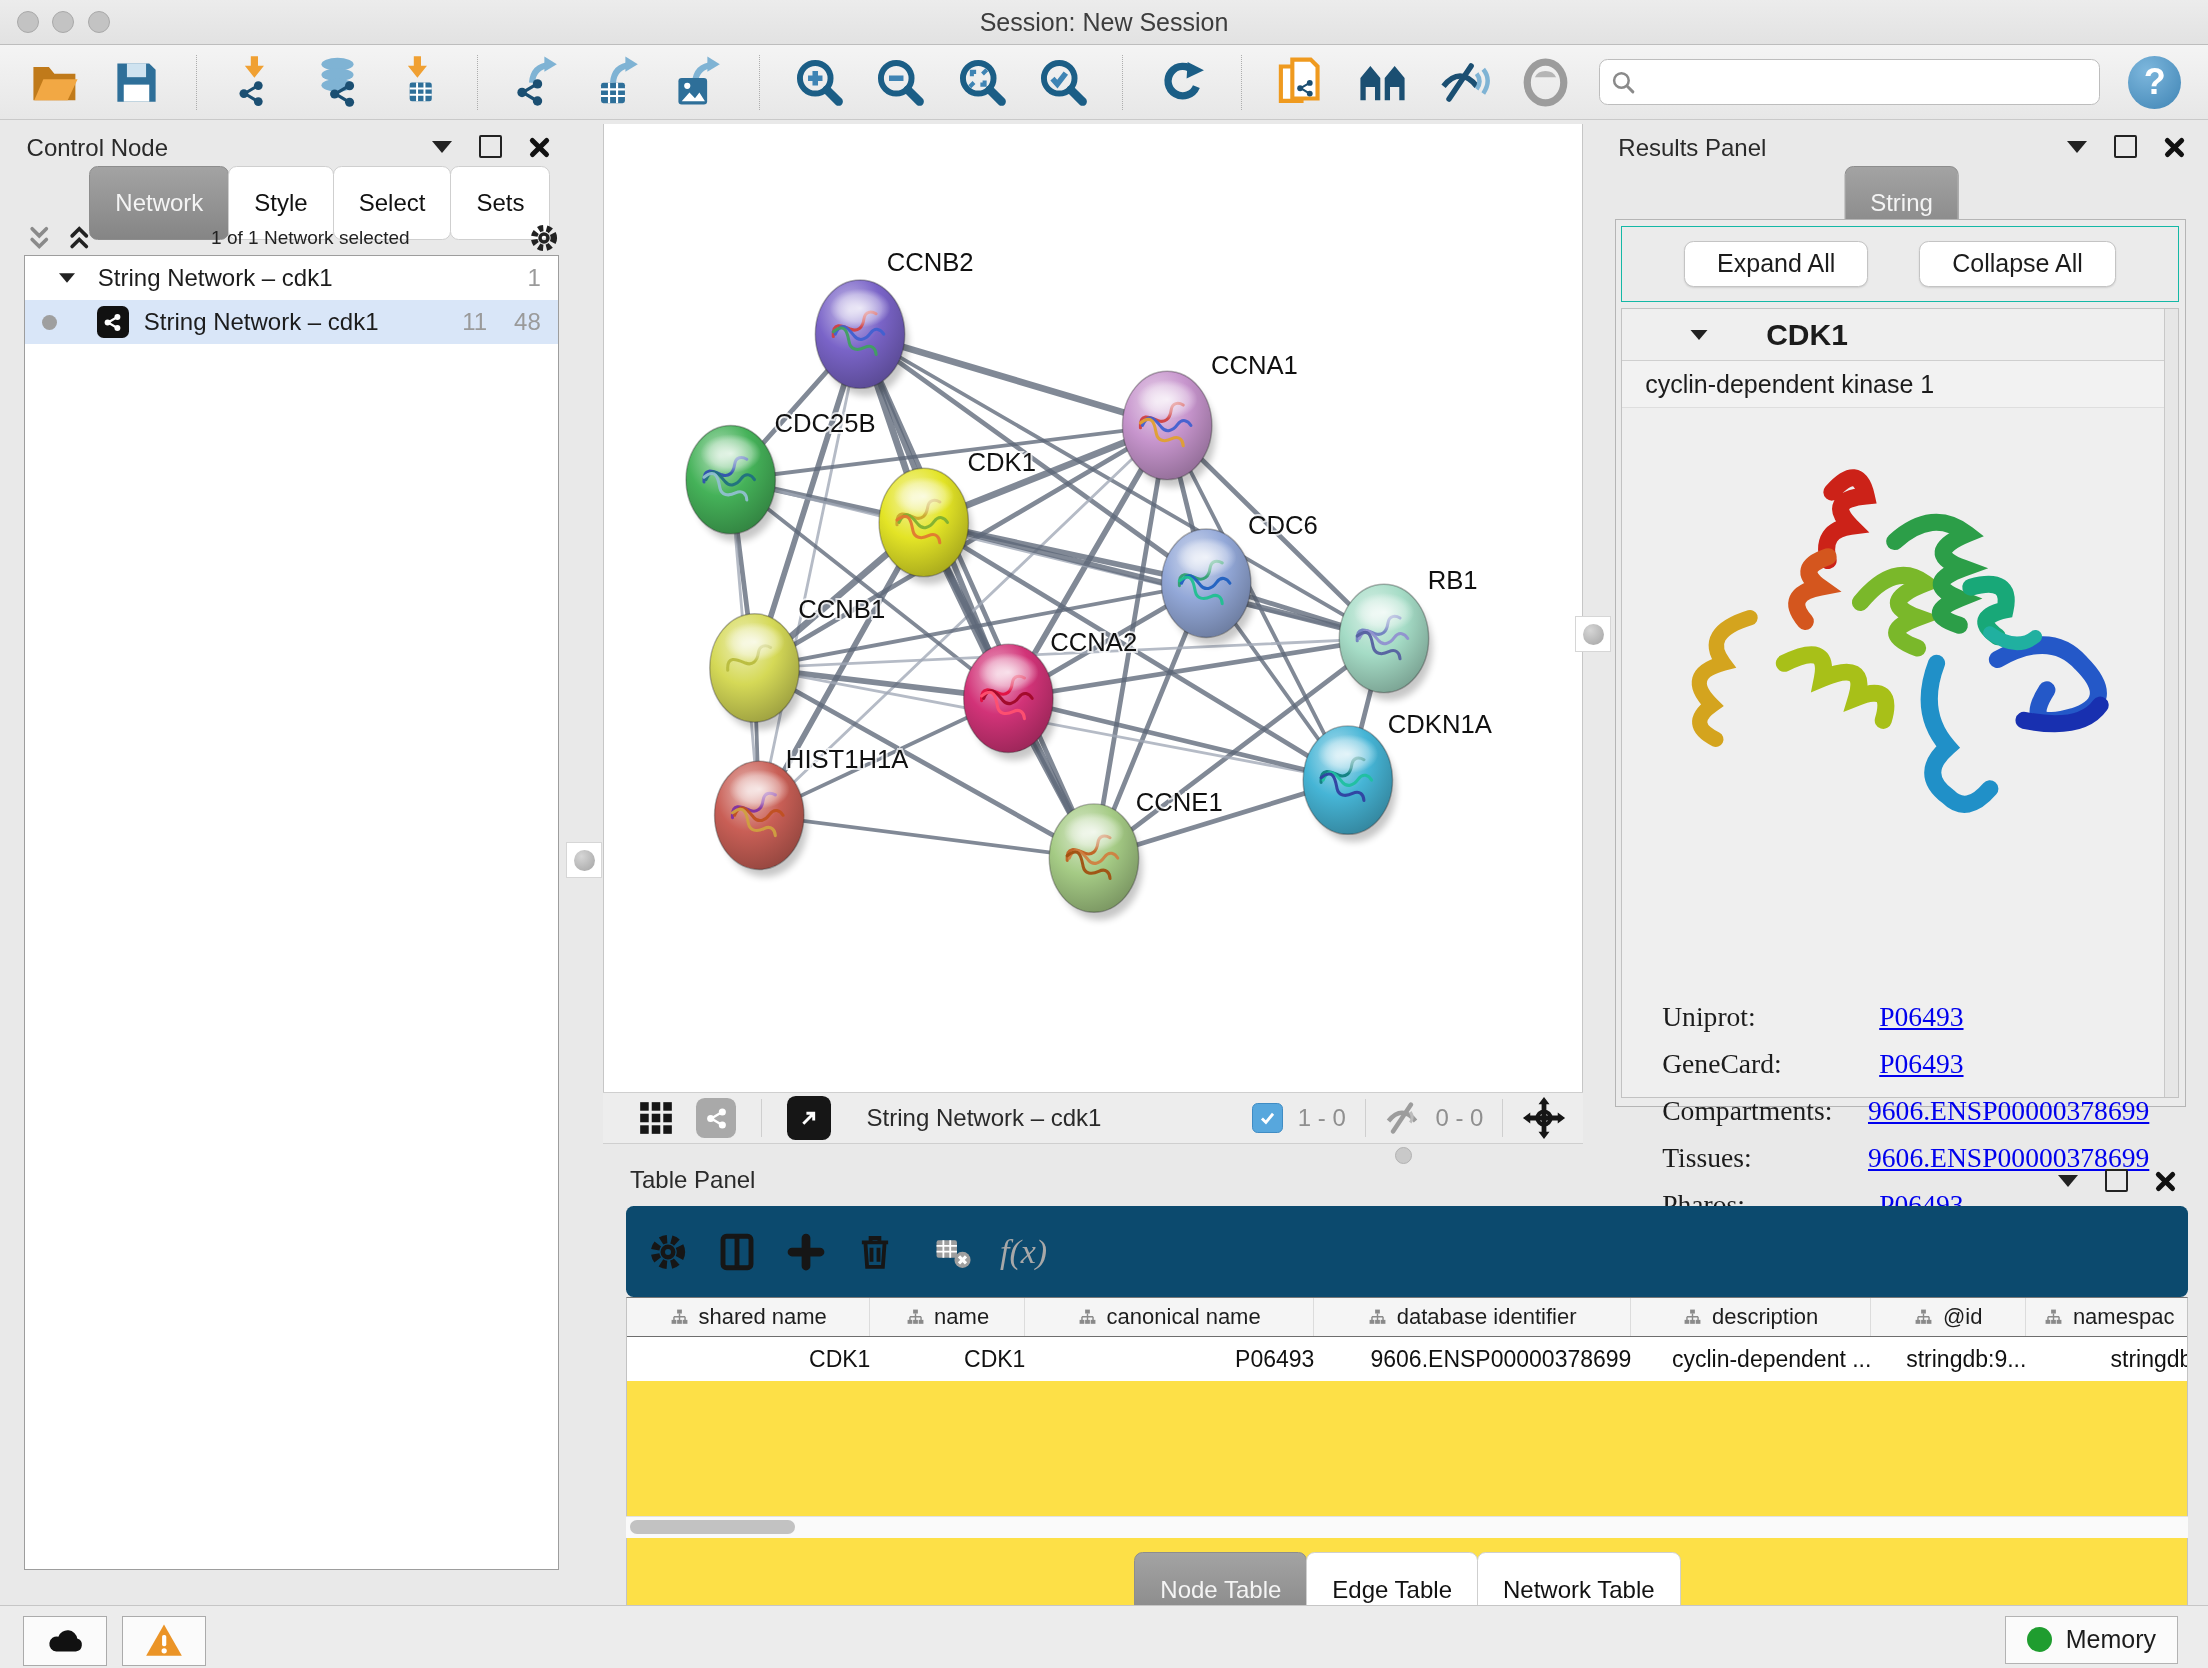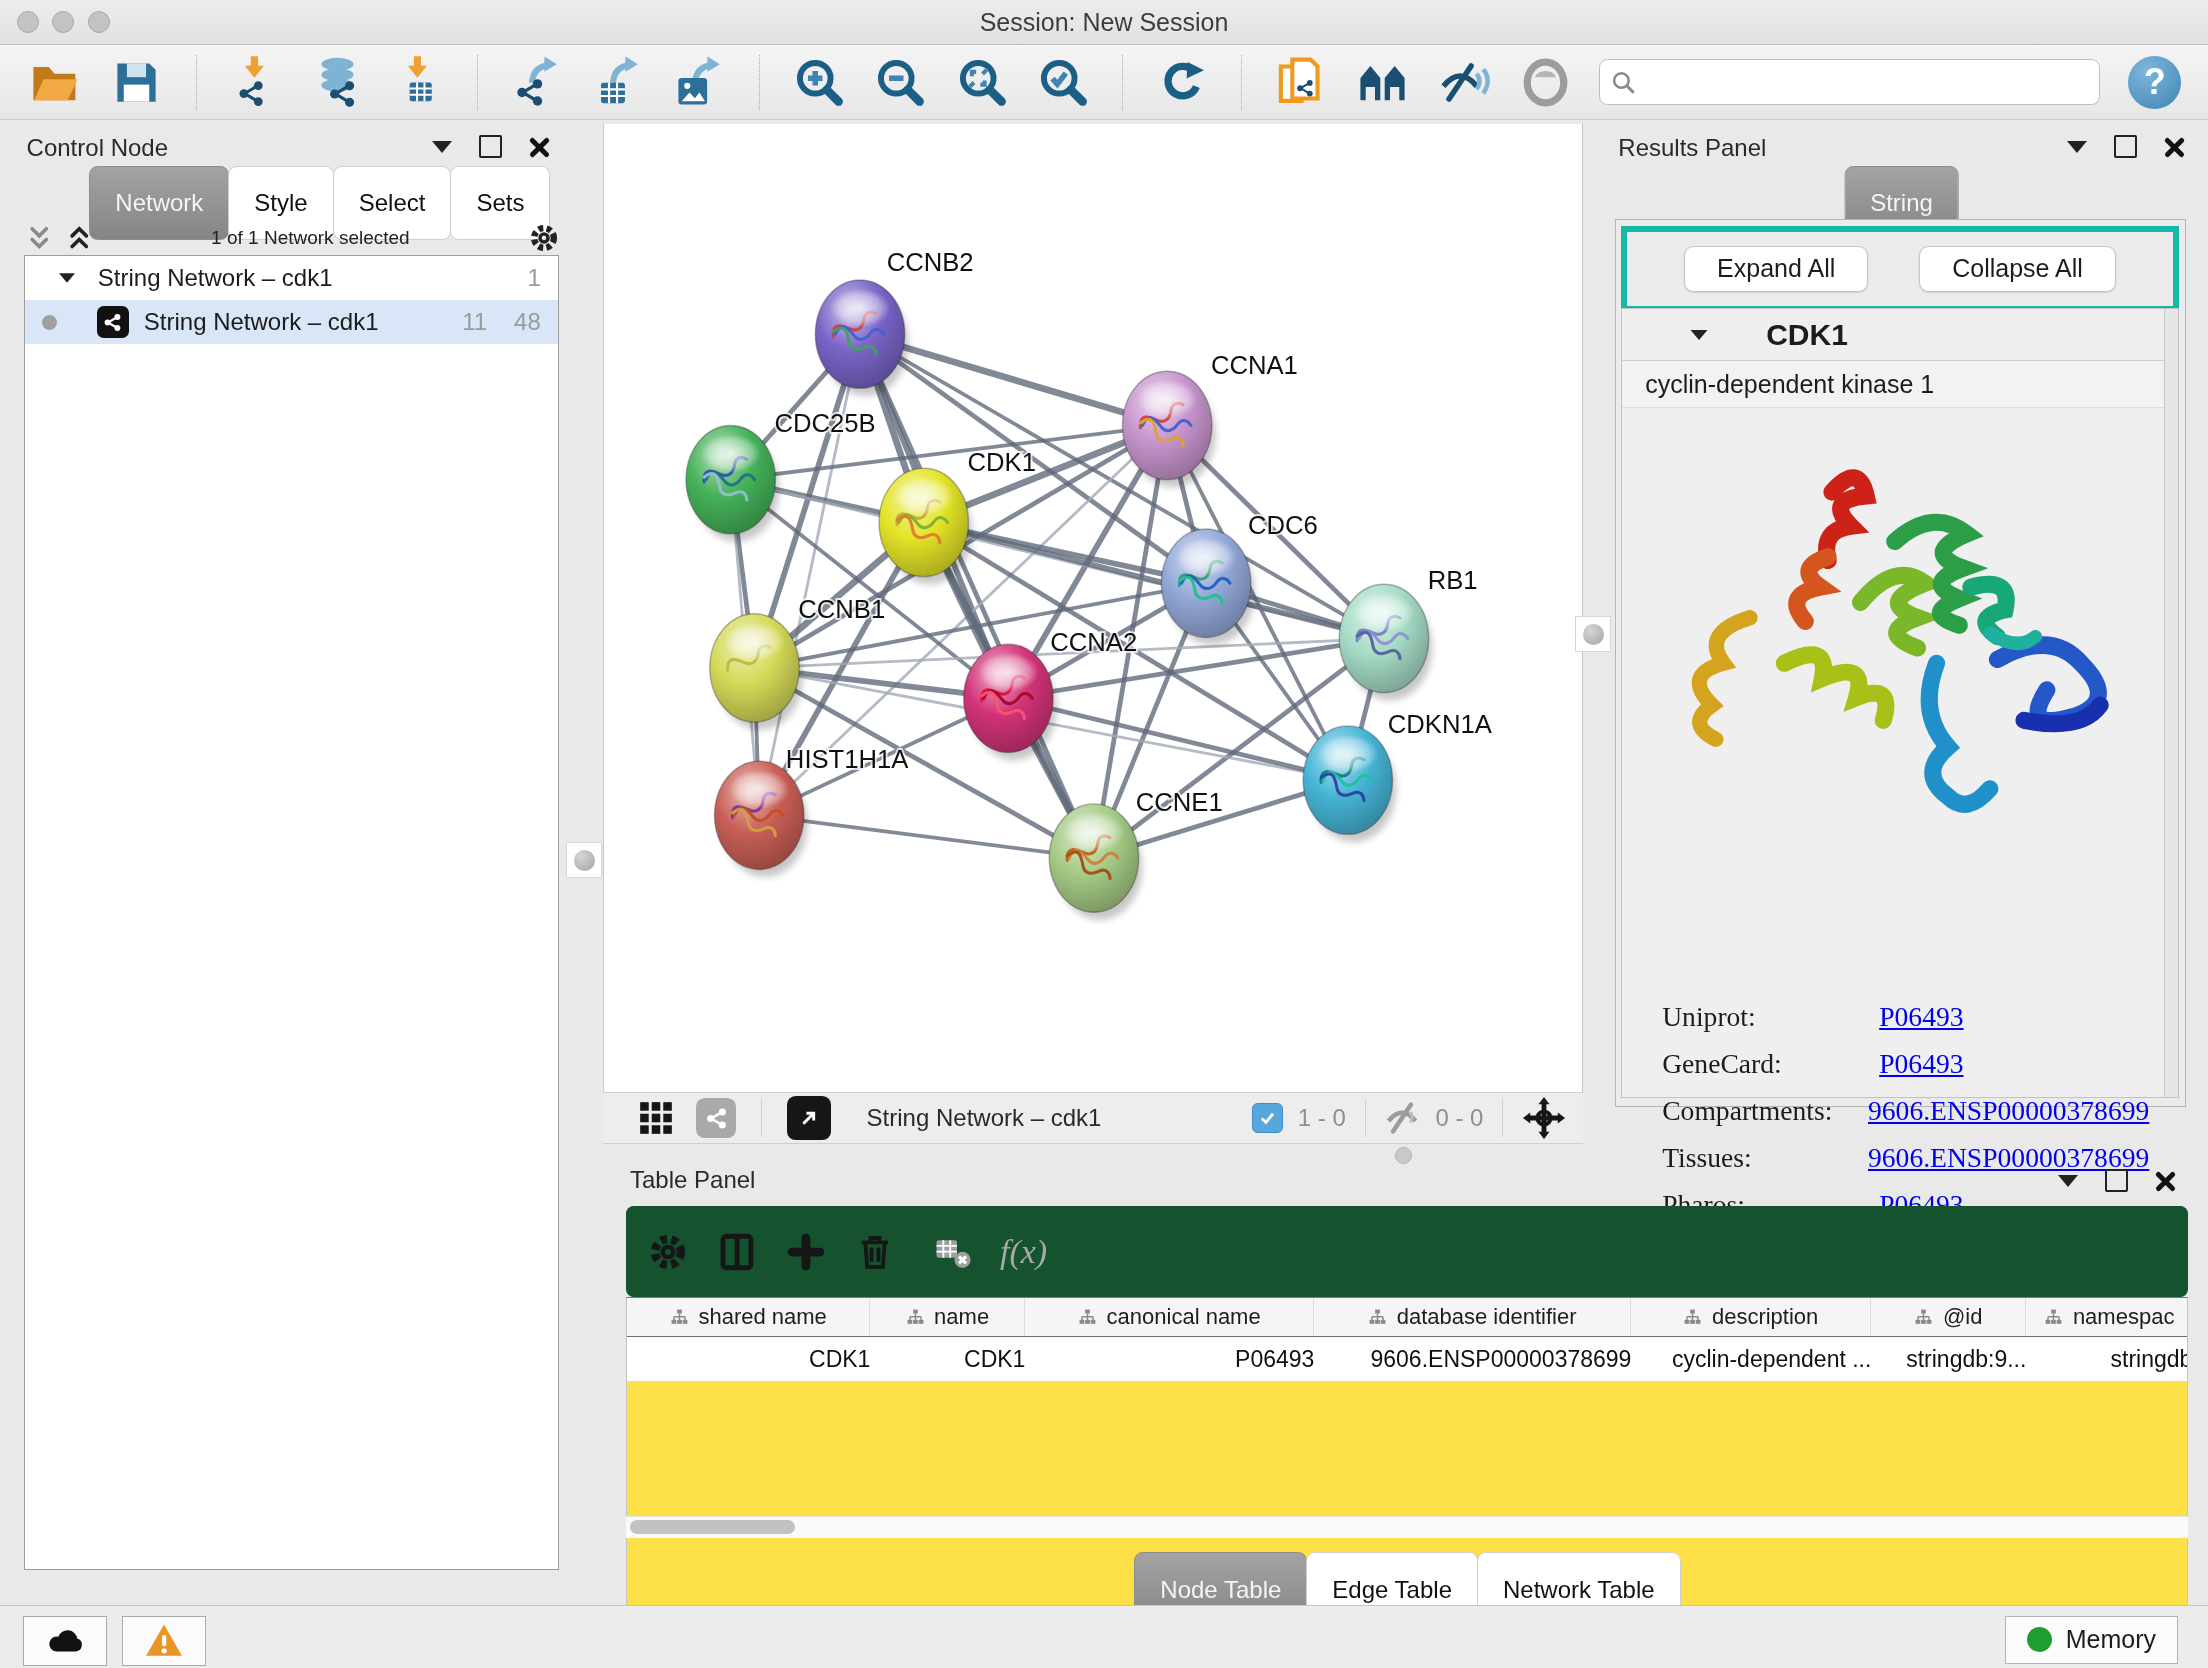--- a/index.html
+++ b/index.html
@@ -83,21 +83,21 @@
 
   .nlabel{font-family:"Liberation Sans",sans-serif;font-size:27px;font-weight:500;fill:#101010;
     paint-order:stroke;stroke:#ffffff;stroke-width:4px;stroke-opacity:.75;}
 
   
   .rpanel{position:absolute;left:1605px;top:124px;width:593px;height:1474px;}
   .rpanel .ptitle{position:absolute;left:13.3px;top:9.5px;}
   .rp-tab{position:absolute;left:50%;transform:translateX(-50%);top:42px;}
   .rp-outer{position:absolute;left:9.5px;top:95px;width:571px;height:888px;background:#ebebeb;
     border:1px solid #b5b5b5;box-sizing:border-box;}
-  .rp-btnbox{position:absolute;left:5.7px;top:5.7px;right:5.7px;height:74px;border:6px solid #14b8a6;
+  .rp-btnbox{position:absolute;left:5.7px;top:5.7px;right:5.7px;height:74px;border:1px solid #14b8a6;
     display:flex;align-items:center;justify-content:center;gap:51px;}
   .rbtn{height:44px;padding:0 32px;background:#fff;border:1px solid #c4c4c4;border-radius:9.5px;
     font-size:25px;display:flex;align-items:center;box-shadow:0 1px 1.9px rgba(0,0,0,.12);}
   .rp-section{position:absolute;left:5.7px;top:88px;right:5.7px;bottom:7.6px;border:1px solid #c2c2c2;
     background:#efefef;}
   .rp-scroll{position:absolute;top:0;bottom:0;right:0;width:13.3px;background:#e6e6e6;
     border-left:1px solid #c8c8c8;}
   .rp-genehdr{height:51px;display:flex;align-items:center;gap:57px;padding-left:67px;
     border-bottom:1px solid #cfcfcf;}
   .rp-genehdr .sym{font-size:30px;font-weight:bold;}
@@ -106,21 +106,21 @@
   .crosslinks{position:absolute;left:23px;top:692px;right:28.5px;
     font-family:"Liberation Serif",serif;}
   .crosslinks .hd{font-size:29.5px;font-weight:bold;margin-bottom:13.3px;}
   .clrow{display:flex;margin-bottom:15px;font-size:27.6px;}
   .clrow .lbl{width:217px;padding-left:17px;}
   .clrow a{color:#0000ee;text-decoration:underline;}
 
   
   .tpanel{position:absolute;left:615px;top:1158px;width:1584px;height:441px;}
   .tpanel .ptitle{position:absolute;left:15px;top:7.6px;}
-  .tp-toolbar{position:absolute;left:11.4px;top:48px;right:11.4px;height:91px;background:#14532d;
+  .tp-toolbar{position:absolute;left:11.4px;top:48px;right:11.4px;height:91px;background:#0c4a6e;
     border-radius:7.6px;display:flex;align-items:center;gap:27px;padding-left:21px;}
   .tpi{color:#161616;}
   .tpi.gray{color:#9f9f9f;}
   .fx{font-family:"Liberation Serif",serif;font-style:italic;font-size:34px;color:#a8a8a8;}
   .tp-tablewrap{position:absolute;left:11.4px;top:139px;right:11.4px;height:312px;background:#fde047;
     border:1px solid #c3c3c3;border-top:1.9px solid #787878;overflow:hidden;box-sizing:border-box;text-align:right;}
   .tp-header{display:flex;height:38px;background:#f5f5f5;border-bottom:1.9px solid #6e6e6e;}
   .tp-hcell{display:flex;align-items:center;justify-content:center;gap:9.5px;font-size:22px;color:#1d1d1d;
     border-right:1px solid #dcdcdc;box-sizing:border-box;flex:none;}
   .tp-row{display:flex;height:44px;align-items:center;background:#fff;}

